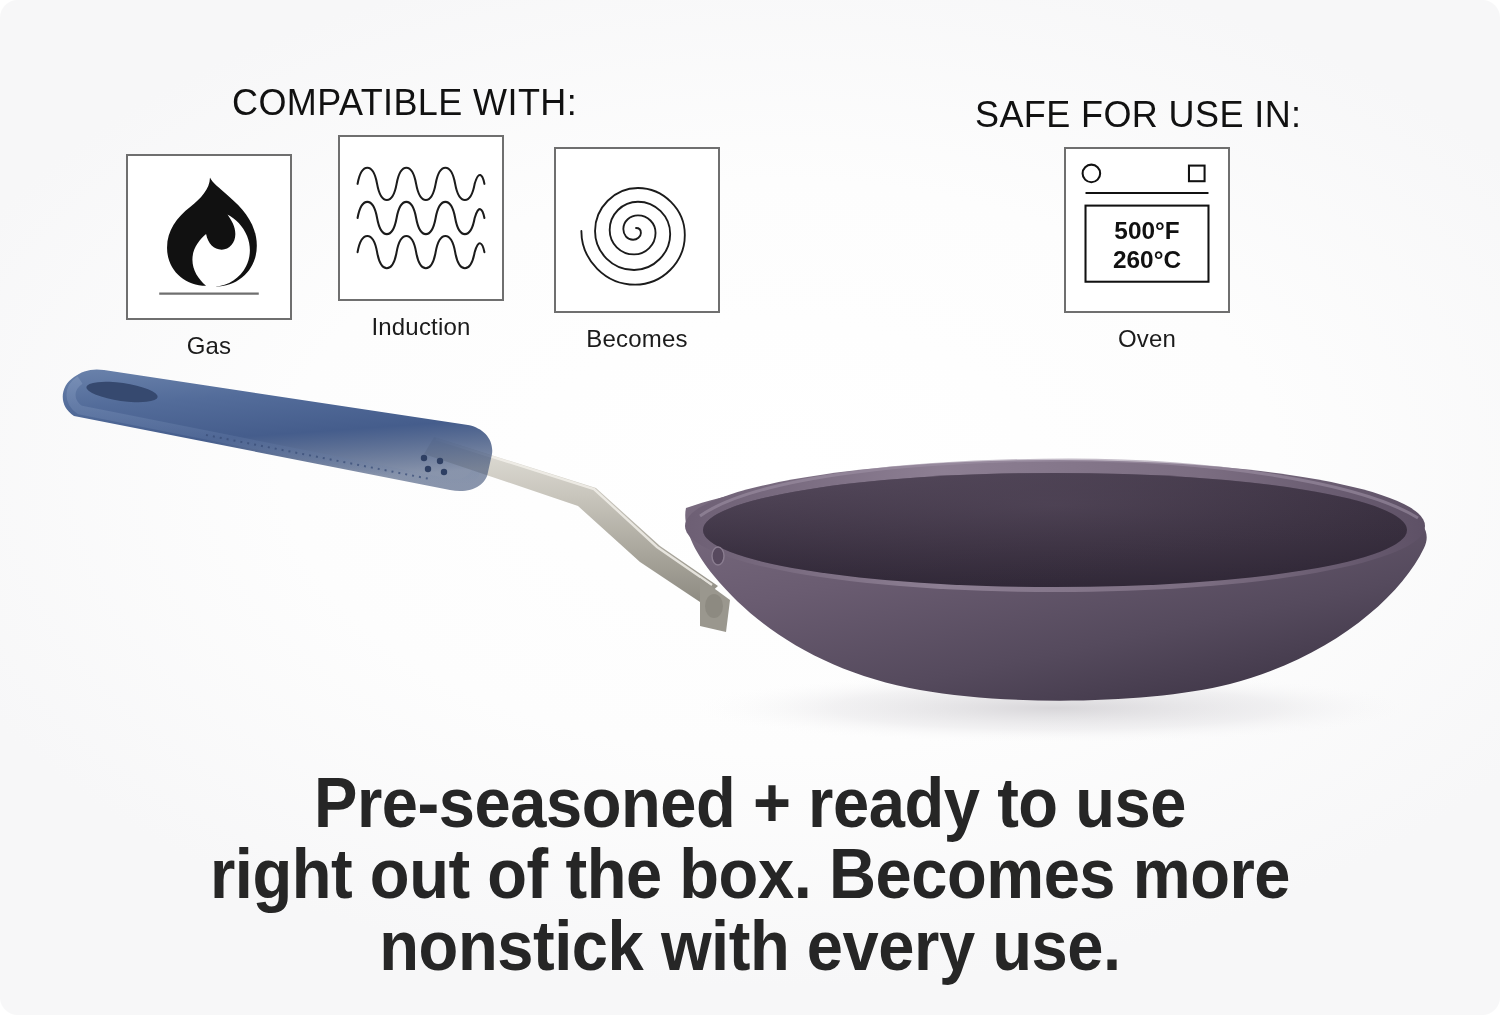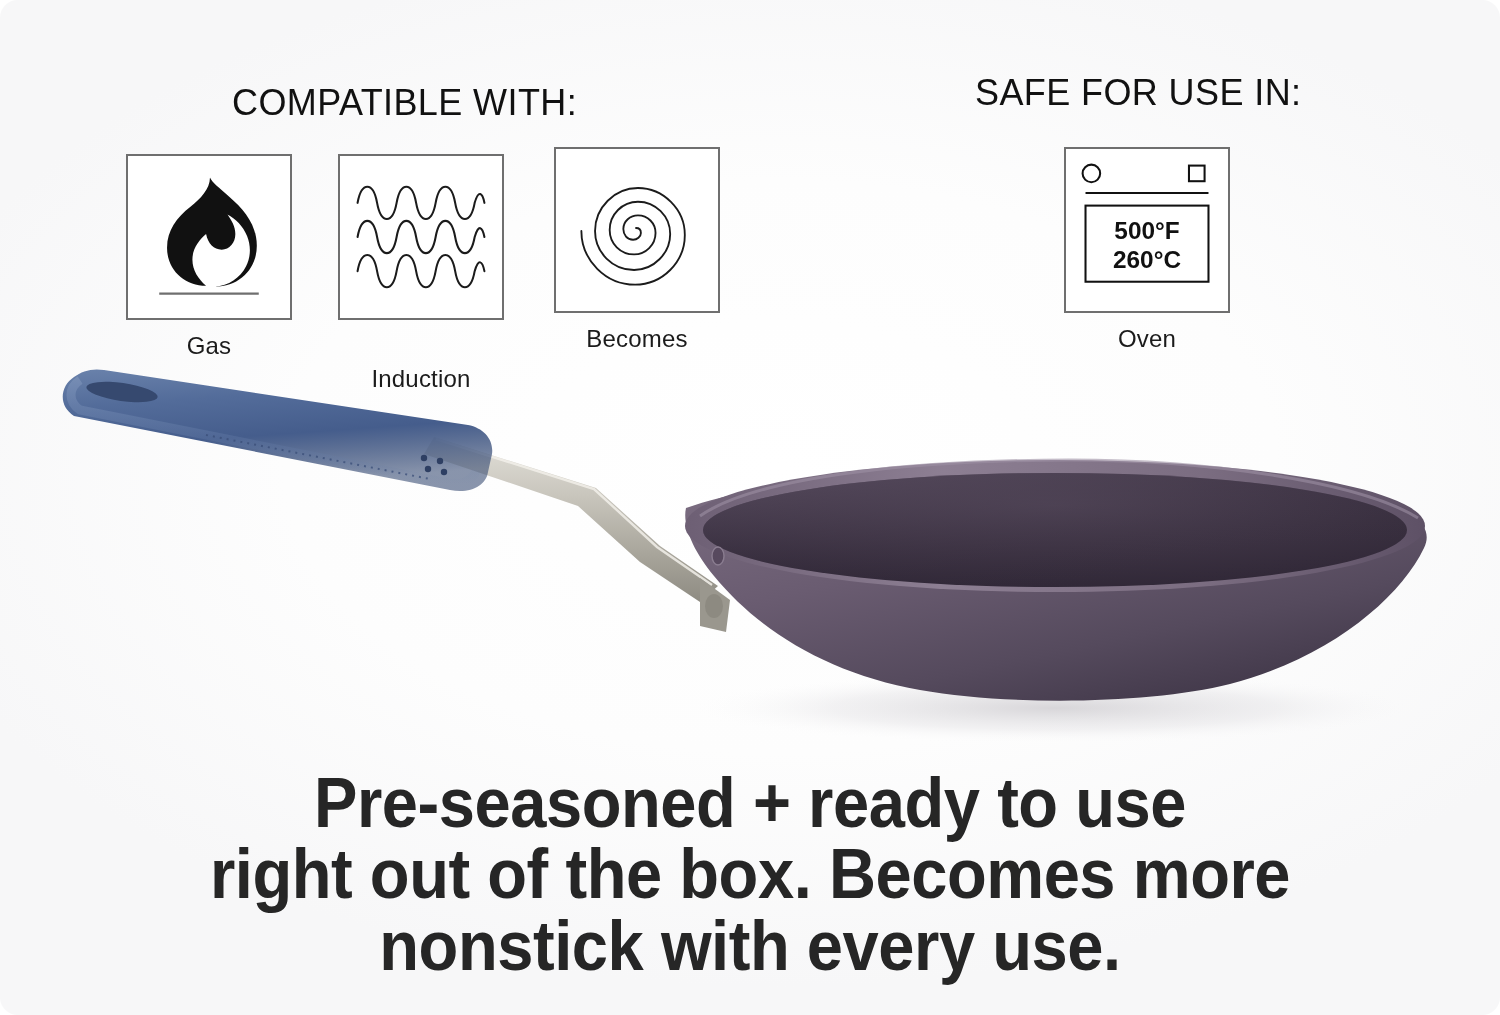--- a/index.html
+++ b/index.html
@@ -27,21 +27,21 @@
   .section-heading {
     position: absolute;
     font-size: 36px;
     font-weight: 400;
     letter-spacing: 0.4px;
     color: #111111;
     white-space: nowrap;
     font-family: "Liberation Sans", sans-serif;
   }
   #heading-compatible { left: 232px; top: 82px; }
-  #heading-safe { left: 975px; top: 72px; }
+  #heading-safe { left: 975px; top: 94px; }
 
   
   .icon-group {
     position: absolute;
     display: flex;
     flex-direction: column;
     align-items: center;
   }
   .icon-box {
     width: 166px;
@@ -56,21 +56,21 @@
     margin-top: 12px;
     font-size: 24px;
     color: #1b1b1b;
     font-weight: 400;
     letter-spacing: 0.2px;
     font-family: "Liberation Sans", sans-serif;
     text-align: center;
   }
 
   #group-gas      { left: 126px;  top: 154px; }
-  #group-induction{ left: 338px;  top: 154px; gap: 33px; }
+  #group-induction{ left: 338px;  top: 135px; }
   #group-electric { left: 554px;  top: 147px; }
   #group-oven     { left: 1064px; top: 147px; }
   #pan-svg { position: absolute; left: 0; top: 340px; width: 1500px; height: 420px; }
 
   
   #headline {
     position: absolute;
     left: 0;
     top: 768px;
     width: 1500px;

